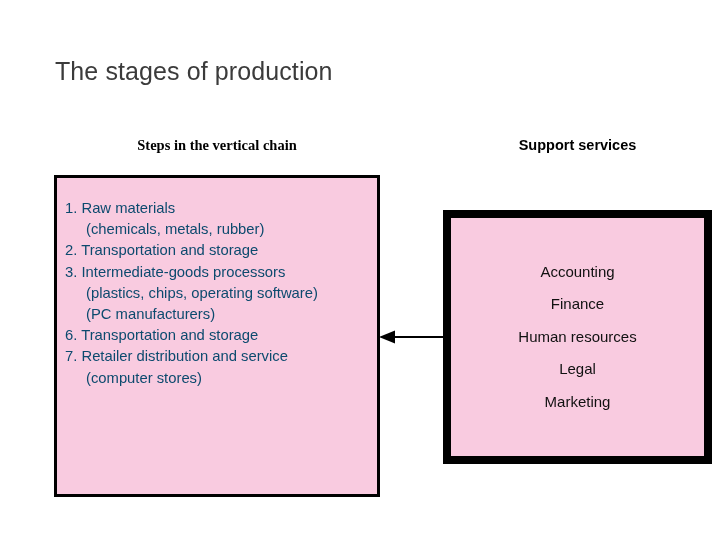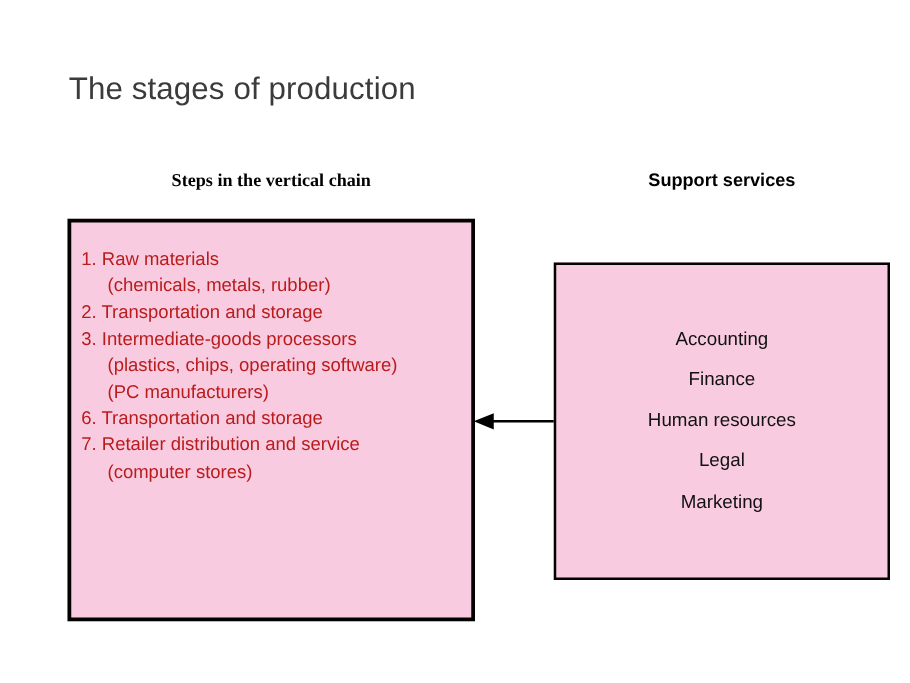--- a/index.html
+++ b/index.html
@@ -70,38 +70,38 @@
     position: absolute;
     left: 8px;
     top: 20px;
     right: 4px;
     margin: 0;
     padding: 0;
     list-style: none;
   }
   .chain-line {
     font-size: 14.8px;
-    color: #b91c1c;
+    color: #0c4a6e;
     line-height: 21.2px;
     white-space: nowrap;
   }
   .chain-line.sub {
     padding-left: 21px;
   }
 
   
   #support-box {
     position: absolute;
     left: 424px;
     top: 210px;
     width: 269px;
     height: 254px;
     box-sizing: border-box;
     background: #f9cbe0;
-    border: 2px solid #4c1d95;
+    border: 8px solid #4c1d95;
     display: flex;
     flex-direction: column;
     align-items: center;
     justify-content: center;
   }
   #support-list {
     margin: 0;
     padding: 0;
     list-style: none;
     width: 100%;

